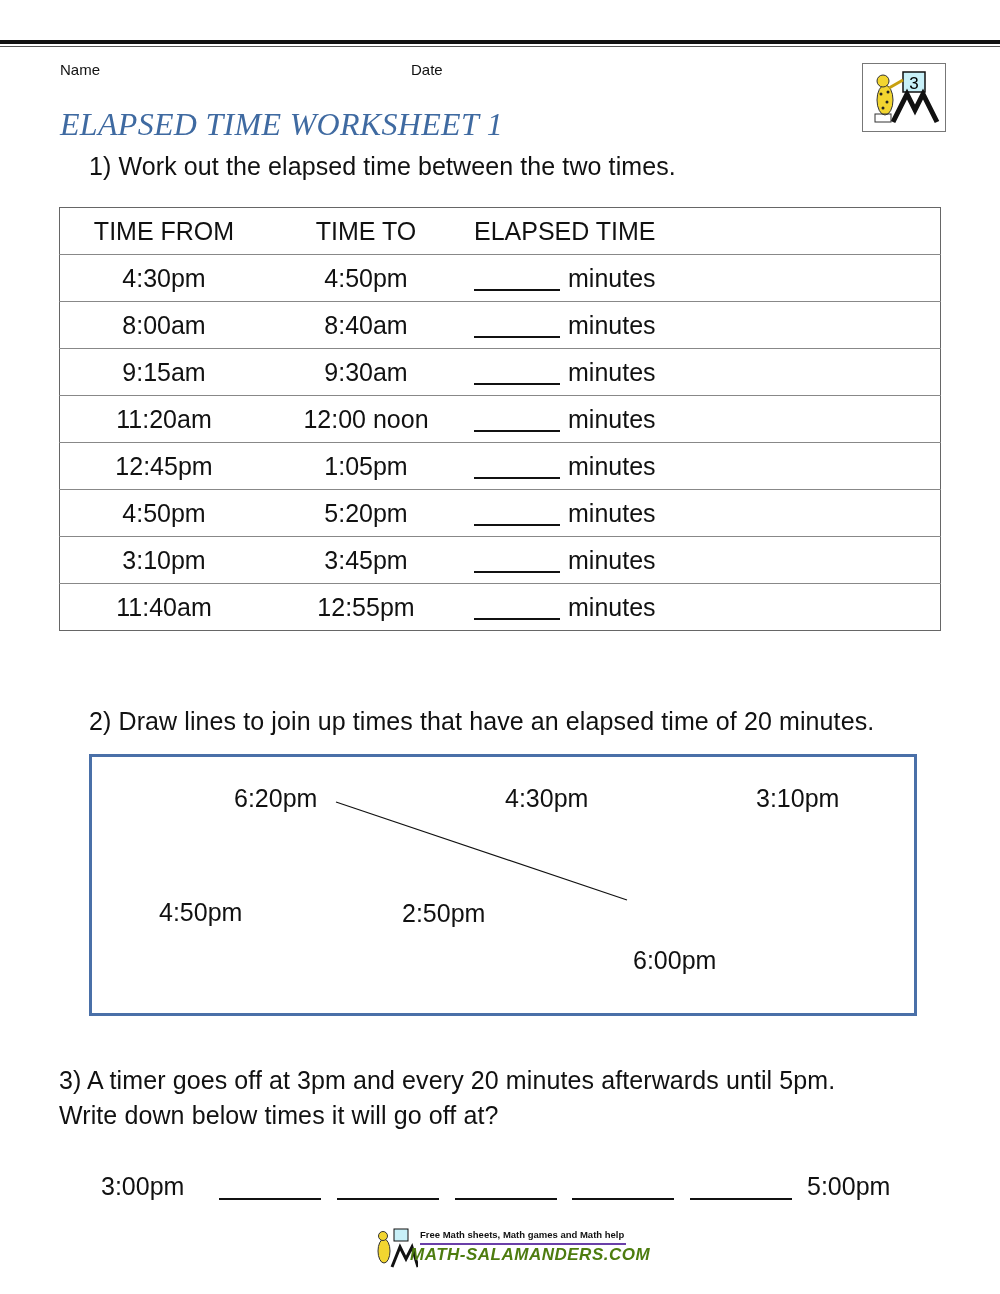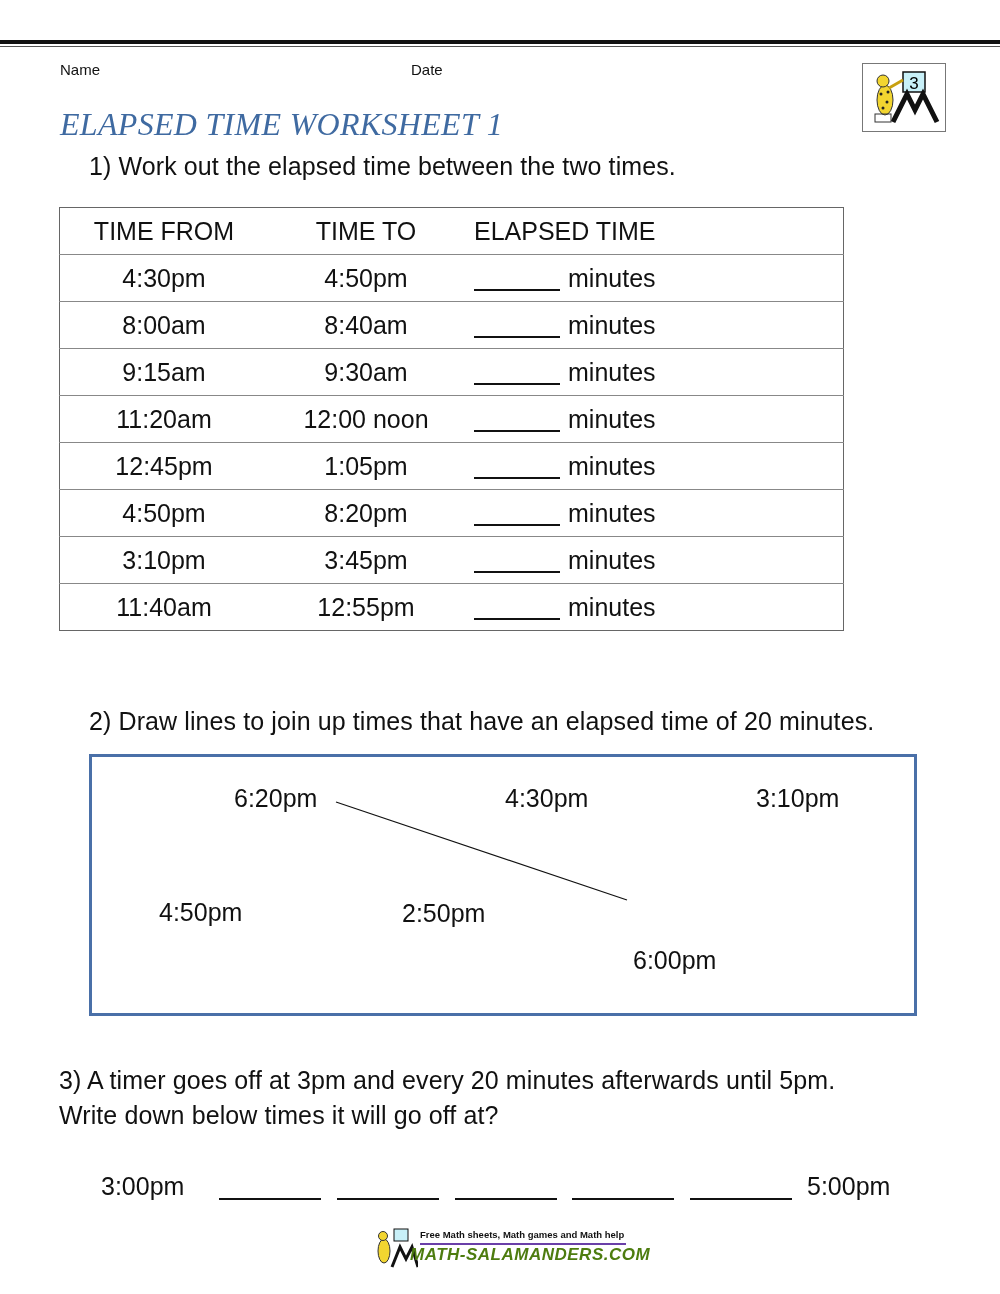--- a/index.html
+++ b/index.html
@@ -5,21 +5,21 @@
   html, body { margin: 0; padding: 0; background: #ffffff; }
   body { width: 1000px; height: 1294px; position: relative; overflow: hidden;
          font-family: "Liberation Sans", "DejaVu Sans", sans-serif; color: #111; }
   .topbar { position: absolute; left: 0; top: 40px; width: 1000px; height: 4px; background: #111; }
   .topbar2 { position: absolute; left: 0; top: 46px; width: 1000px; height: 1px; background: #555; }
   .lbl { position: absolute; font-size: 15px; }
   .title { position: absolute; left: 60px; top: 106px; font-family: "Liberation Serif", "DejaVu Serif", serif;
            font-size: 32px; color: #3f6aa1; letter-spacing: 0.3px; font-style: italic; }
   .logo { position: absolute; left: 862px; top: 63px; width: 82px; height: 67px; border: 1px solid #777; background: #fff; }
   .q { position: absolute; font-size: 25px; letter-spacing: 0.1px; }
-  table.t { position: absolute; left: 59px; top: 207px; width: 785px; border-collapse: collapse; border: 1px solid #666; }
+  table.t { position: absolute; left: 59px; top: 207px; width: 882px; border-collapse: collapse; border: 1px solid #666; }
   table.t td { height: 46px; border-top: 1px solid #888; font-size: 25px; padding: 0; vertical-align: middle; }
   table.t tr.hdr td { height: 46px; border-top: none; }
   .c1 { width: 208px; text-align: center; }
   .c2 { width: 196px; text-align: center; }
   .c3 { padding-left: 10px !important; }
   .blank { display: inline-block; width: 86px; border-bottom: 2px solid #111; height: 22px; vertical-align: -4px; margin-right: 8px; }
   .box { position: absolute; left: 89px; top: 754px; width: 822px; height: 256px; border: 3px solid #4a70a8; }
   .tm { position: absolute; font-size: 25px; }
   .answers { position: absolute; top: 1172px; font-size: 25px; }
   .ablank { position: absolute; top: 1198px; width: 102px; height: 2px; background: #111; }
@@ -84,21 +84,21 @@
     <td class="c2">12:00 noon</td>
     <td class="c3"><span class="blank"></span><span>minutes</span></td>
   </tr>
   <tr>
     <td class="c1">12:45pm</td>
     <td class="c2">1:05pm</td>
     <td class="c3"><span class="blank"></span><span>minutes</span></td>
   </tr>
   <tr>
     <td class="c1">4:50pm</td>
-    <td class="c2">8:20pm</td>
+    <td class="c2">5:20pm</td>
     <td class="c3"><span class="blank"></span><span>minutes</span></td>
   </tr>
   <tr>
     <td class="c1">3:10pm</td>
     <td class="c2">3:45pm</td>
     <td class="c3"><span class="blank"></span><span>minutes</span></td>
   </tr>
   <tr>
     <td class="c1">11:40am</td>
     <td class="c2">12:55pm</td>

